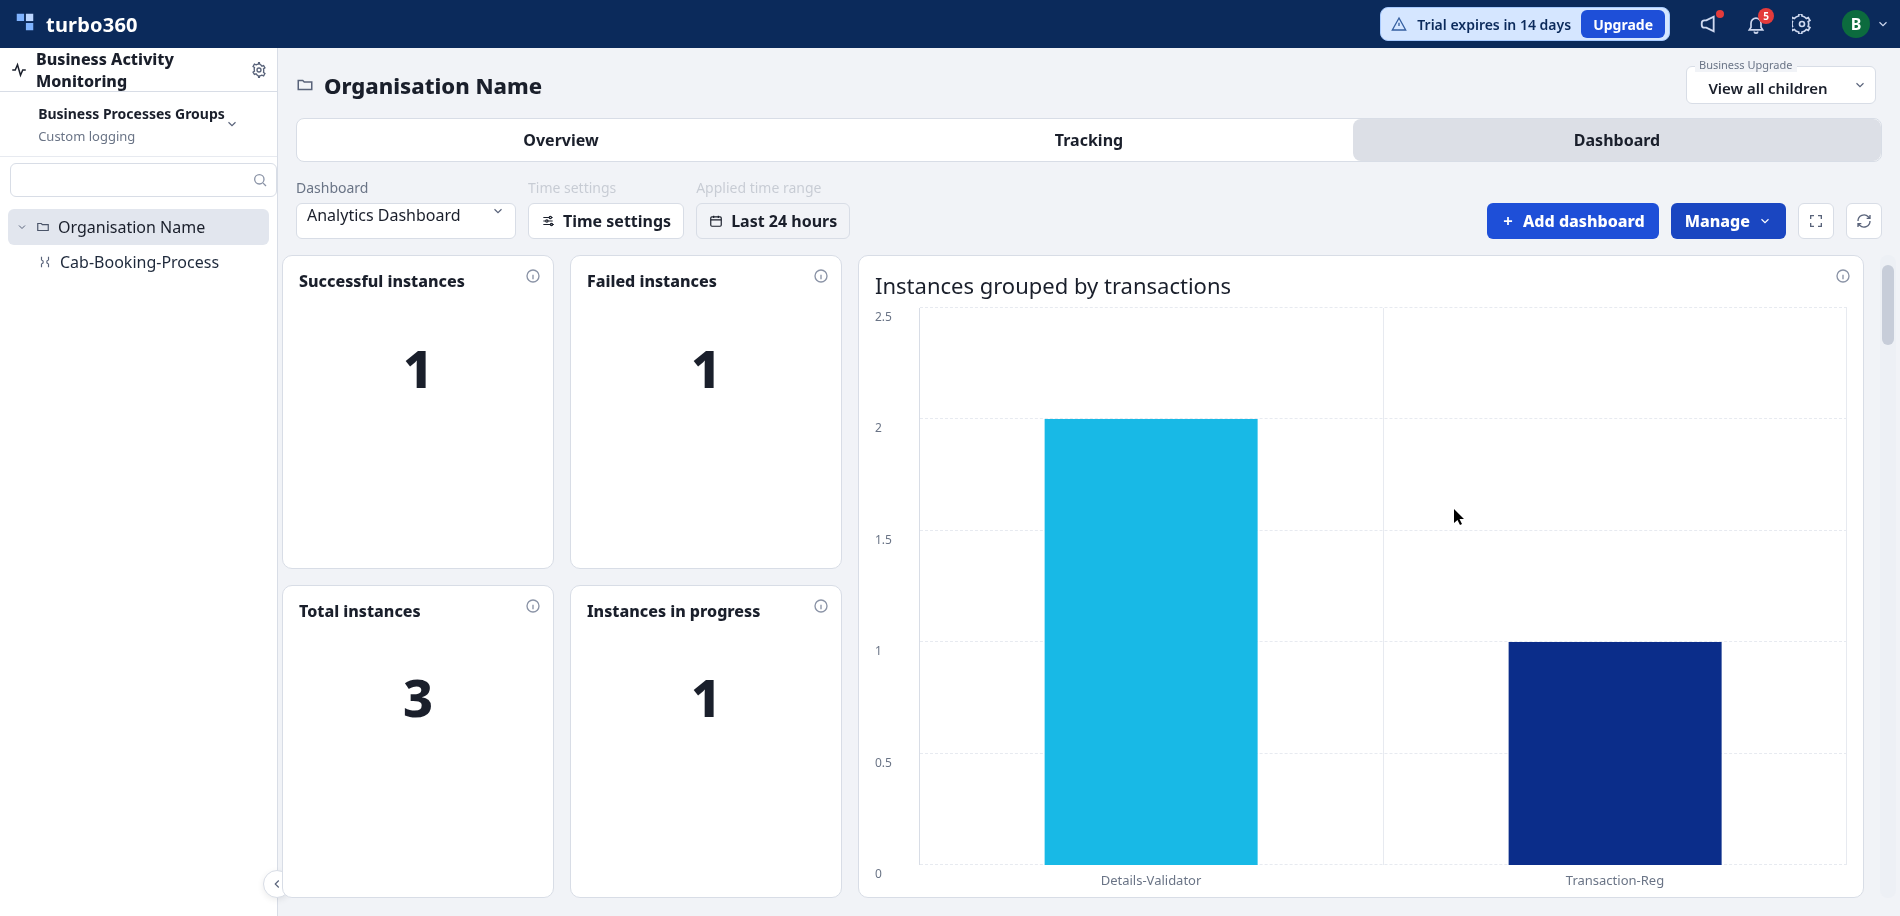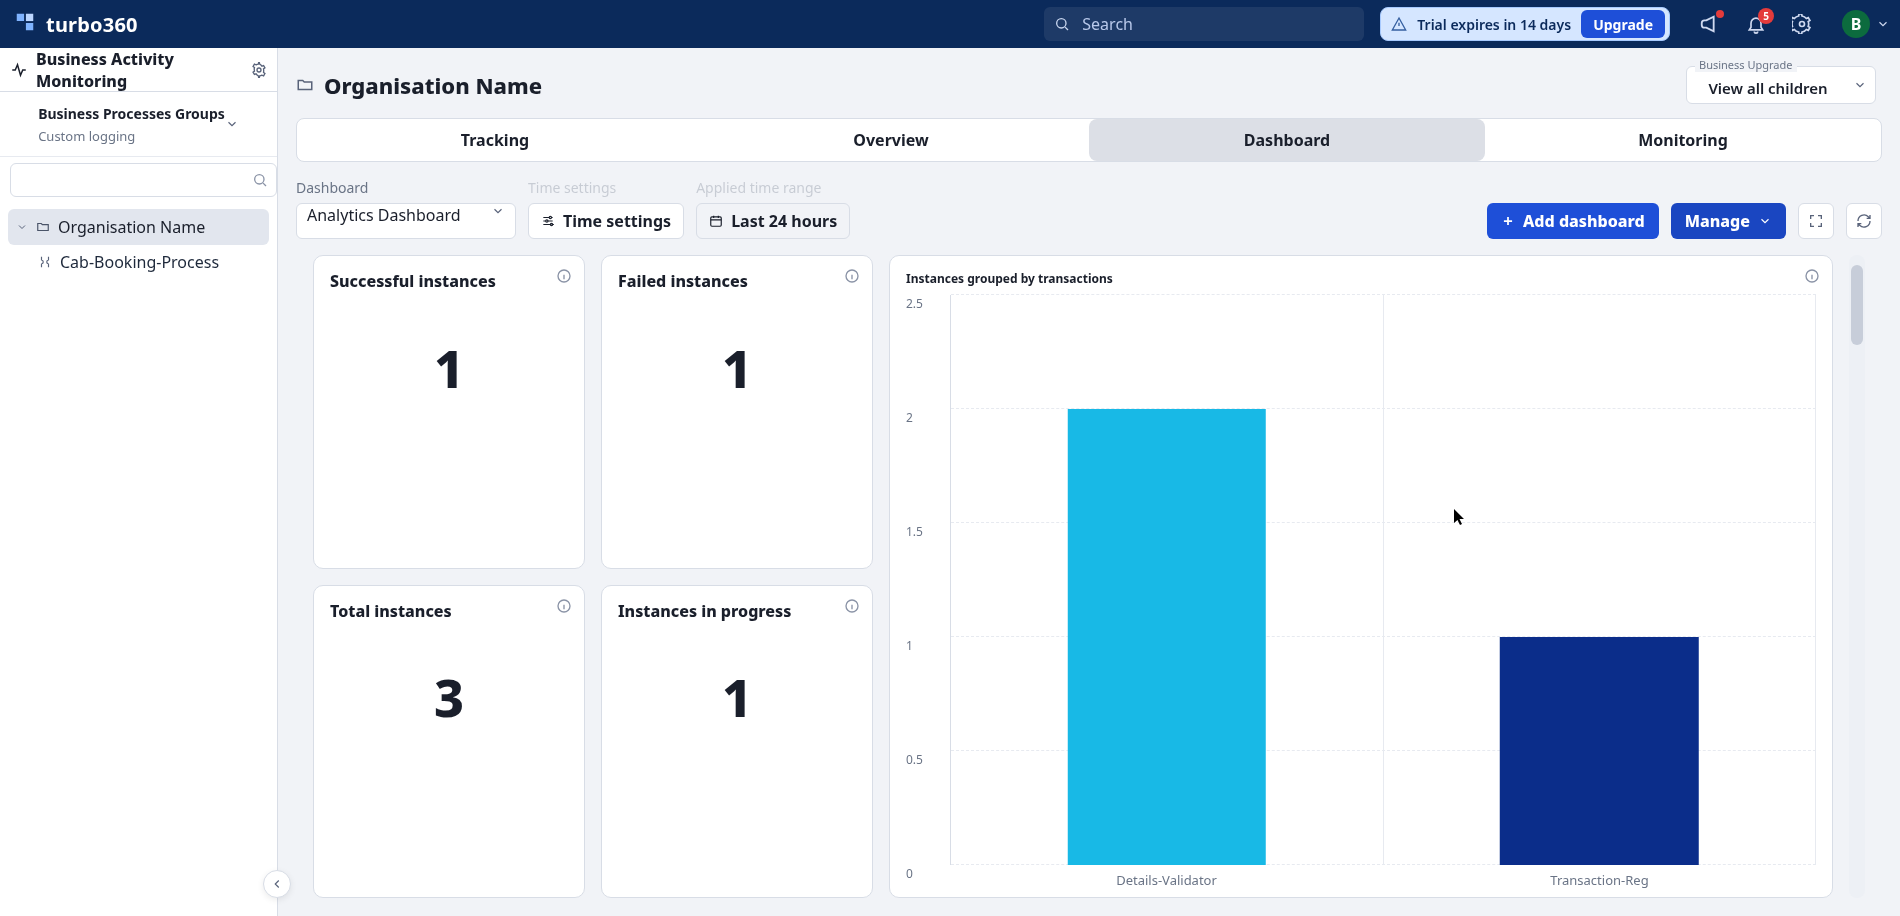--- a/index.html
+++ b/index.html
@@ -76,31 +76,31 @@
   .tlabel{font-size:14px;color:var(--text-muted);margin-bottom:6px}
   .tlabel.ghost{opacity:.3}
   .select{display:flex;justify-content:space-between;height:36px;border:1px solid var(--line);border-radius:6px;background:#fff;padding:0 10px;min-width:220px}
   .chip{display:flex;align-items:center;gap:8px;height:36px;border:1px solid var(--line);border-radius:6px;background:#fff;padding:0 12px;font-weight:700}
   .chip.muted{background:#f1f3f7}
   .btn-primary{display:flex;align-items:center;gap:8px;height:36px;border-radius:6px;background:var(--accent);color:#fff;font-weight:800;padding:0 14px}
   .btn-secondary{display:flex;align-items:center;gap:8px;height:36px;border-radius:6px;background:var(--accent-2);color:#fff;font-weight:800;padding:0 14px}
   .iconbtn{display:flex;align-items:center;justify-content:center;width:36px;height:36px;border:1px solid var(--line);border-radius:6px;background:#fff}
   .toolbar .grow{flex:1}
 
-  .content{position:relative;display:flex;gap:12px;padding:6px 35px 18px;overflow:hidden;height:100%}
+  .content{position:relative;display:flex;gap:12px;padding:6px 4px 18px;overflow:hidden;height:100%}
   .content-inner{display:flex;gap:16px;flex:1;overflow:hidden}
   .leftcol{width:560px;display:grid;grid-template-columns:1fr 1fr;grid-template-rows:1fr 1fr;gap:16px}
   .card{background:#fff;border:1px solid var(--line);border-radius:10px;padding:14px 16px 16px;position:relative}
   .card .ctitle{font-weight:800;font-size:16px}
   .card .info{position:absolute;right:12px;top:12px;color:#8a93a6}
   .metric{display:flex;align-items:center;justify-content:center;height:150px}
   .metric .num{font-size:52px;font-weight:800}
 
   .chartcard{flex:1;background:#fff;border:1px solid var(--line);border-radius:10px;padding:14px 16px 8px;position:relative;display:flex;flex-direction:column}
-  .chartcard .ctitle{font-weight:700;font-size:12px}
+  .chartcard .ctitle{font-weight:400;font-size:22px}
   .chartcard .info{position:absolute;right:12px;top:12px;color:#8a93a6}
   .plot{flex:1;display:flex}
   .yaxis{width:44px;position:relative}
   .ytick{position:absolute;left:0;font-size:12px;color:var(--text-muted);transform:translateY(50%)}
   .plotarea{flex:1;position:relative;border-left:1px solid var(--line);}
   .grid .gl{position:absolute;left:0;right:0;border-top:1px dashed var(--line-soft)}
   .bars{position:absolute;inset:0;display:flex}
   .slot{flex:1;position:relative;border-right:1px solid var(--line-soft)}
   .bar{position:absolute;bottom:0;left:50%;transform:translateX(-50%);width:46%;}
   .xlabels{display:flex;margin-left:44px}
@@ -118,29 +118,20 @@
   <div class="brand">
     <span>
       <svg width="22" height="22" viewBox="0 0 24 24" fill="#7fb3ff">
           <path d="M3 3h8v8H3zM13 13h8v8h-8z"></path>
           <path d="M13 3h8v8h-8z" fill="#bcd6ff"></path>
         </svg>
     </span>
     <span class="name">turbo360</span>
   </div>
   <div class="spacer"></div>
-  <div class="search">
-    <span>
-      <svg width="16" height="16" viewBox="0 0 24 24" fill="none" stroke="#c9d6ef" stroke-width="2">
-          <circle cx="11" cy="11" r="7"></circle>
-          <path d="M21 21l-4.3-4.3"></path>
-        </svg>
-    </span>
-    <input placeholder="Search" style="">
-  </div>
   <div class="trial">
     <span>
       <svg width="16" height="16" viewBox="0 0 24 24" fill="none" stroke="#355fa0" stroke-width="2">
           <path d="M12 3l10 18H2L12 3z"></path>
           <path d="M12 10v5M12 18h.01"></path>
         </svg>
     </span>
     <span class="txt">Trial expires in 14 days</span>
     <button class="upgrade">Upgrade</button>
   </div>
@@ -272,24 +263,23 @@
         <span class="val">View all children</span>
         <span class="chev">
             <svg width="14" height="14" viewBox="0 0 24 24" fill="none" stroke="#59637a" stroke-width="2">
               <path d="M6 9l6 6 6-6"></path>
             </svg>
           </span>
       </button>
     </div>
 
     <div class="tabs" id="tabs">
+        <button class="tab">Overview</button>
         <button class="tab">Tracking</button>
-        <button class="tab">Overview</button>
         <button class="tab active">Dashboard</button>
-        <button class="tab">Monitoring</button>
       </div>
 
     <div class="toolbar">
       <div>
         <div class="tlabel">Dashboard</div>
         <button class="select">
           <span>Analytics Dashboard</span>
           <span>
               <svg width="14" height="14" viewBox="0 0 24 24" fill="none" stroke="#59637a" stroke-width="2">
                 <path d="M6 9l6 6 6-6"></path>

